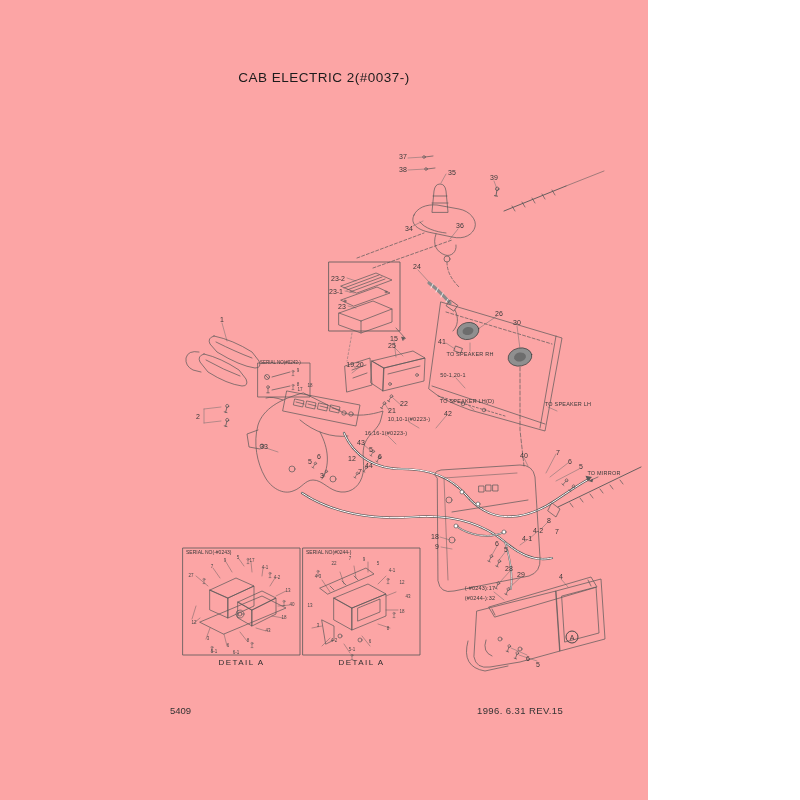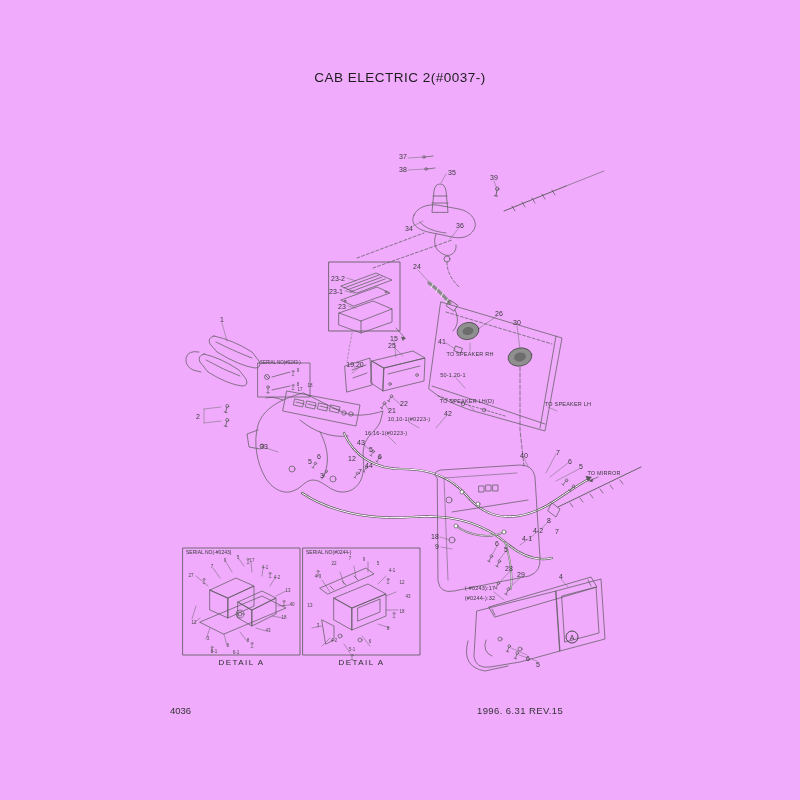--- a/index.html
+++ b/index.html
@@ -1,16 +1,16 @@
 <!DOCTYPE html>
 <html><head>
 <meta charset="utf-8">
 <style>
   html,body{margin:0;padding:0;background:#fff;}
-  .page{position:relative;width:800px;height:800px;background:#f0abfc;overflow:hidden;
+  .page{position:relative;width:648px;height:800px;background:#fca5a5;overflow:hidden;
         font-family:"Liberation Sans",sans-serif;color:#222;}
   .title{position:absolute;left:0;right:0;top:70px;text-align:center;
          font-size:13.5px;letter-spacing:.5px;color:#1c1c1c;}
   .footer-left{position:absolute;left:170px;top:705px;font-size:9.5px;color:#333;}
   .footer-right{position:absolute;left:477px;top:705px;font-size:9.5px;letter-spacing:.4px;color:#333;}
   svg.art{position:absolute;left:0;top:0;}
   .anno-layer{position:absolute;left:0;top:0;width:800px;height:800px;pointer-events:none;}
   .callout{position:absolute;transform:translate(-50%,-50%);white-space:nowrap;color:#3a3a3a;}
   .callout.num{font-size:7px;}
   .callout.note{font-size:5.5px;letter-spacing:.2px;}
@@ -456,15 +456,15 @@
       <span class="callout tiny" style="left: 408px; top: 596px;">43</span>
       <span class="callout tiny" style="left: 402px; top: 611px;">18</span>
       <span class="callout tiny" style="left: 388px; top: 628px;">8</span>
       <span class="callout tiny" style="left: 370px; top: 641px;">6</span>
       <span class="callout tiny" style="left: 352px; top: 649px;">5-1</span>
       <span class="callout tiny" style="left: 334px; top: 640px;">4-2</span>
       <span class="callout tiny" style="left: 318px; top: 625px;">3</span>
       <span class="callout tiny" style="left: 310px; top: 605px;">13</span>
     </div>
 
-  <div class="footer-left">4036</div>
+  <div class="footer-left">5409</div>
   <div class="footer-right">1996. 6.31  REV.15</div>
 </div>
 
 </body></html>

